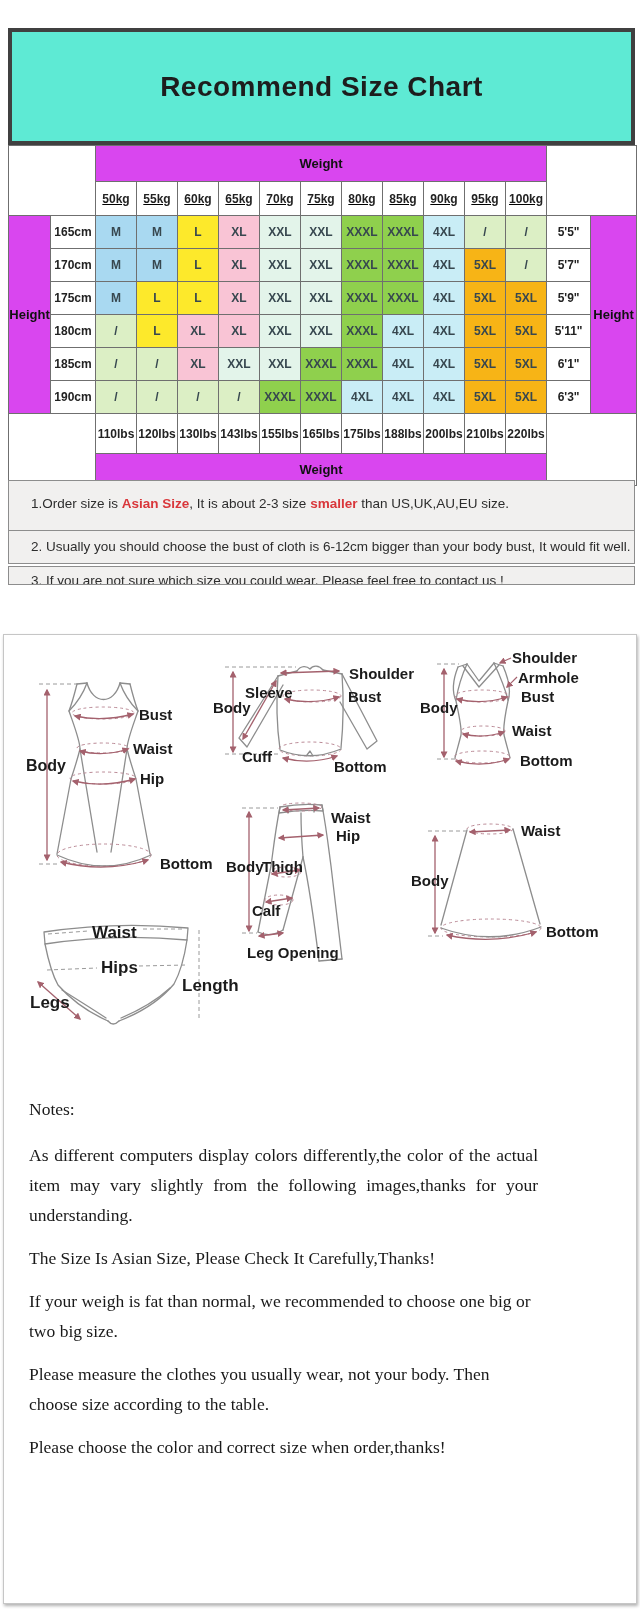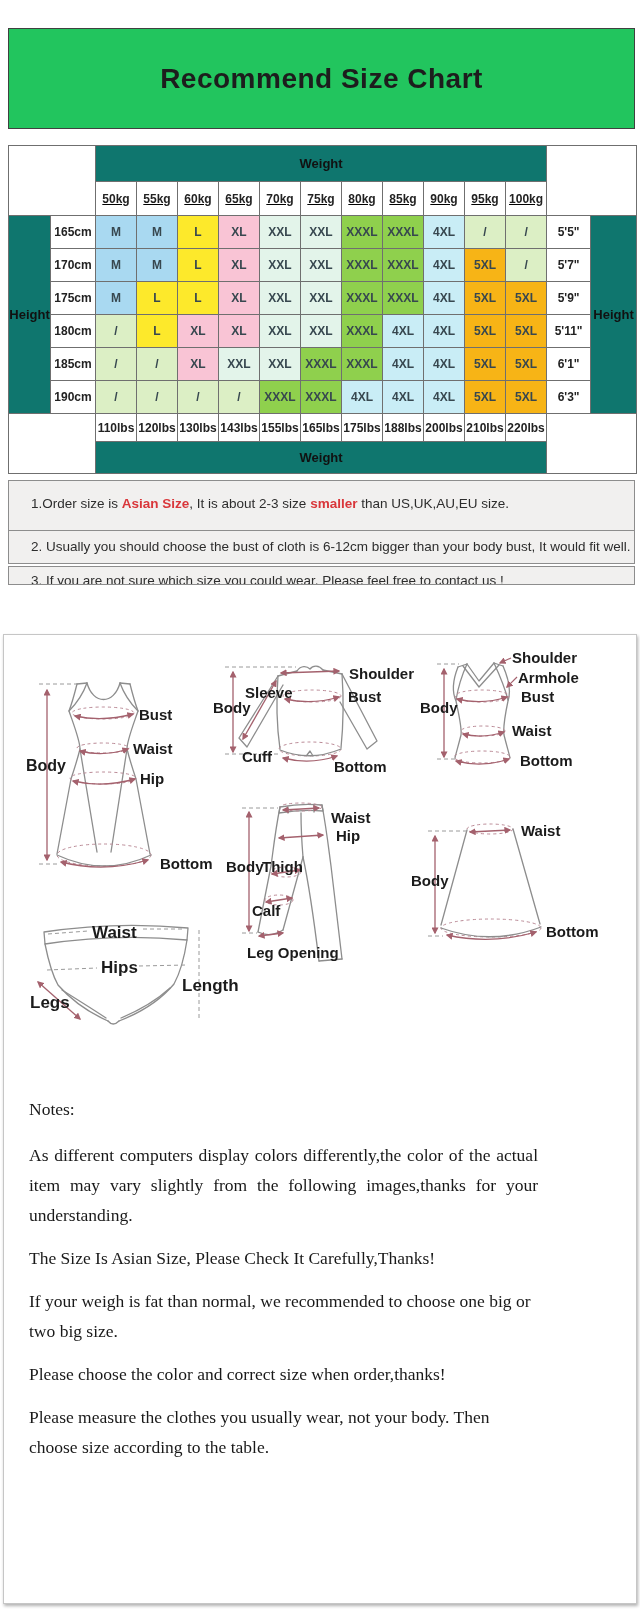--- a/index.html
+++ b/index.html
@@ -1,29 +1,29 @@
 <!DOCTYPE html>
 <html><head>
 <meta charset="utf-8">
 <style>
   html,body{margin:0;padding:0;background:#fff;}
   .page{position:relative;width:640px;height:1609px;background:#fff;overflow:hidden;font-family:"Liberation Sans",sans-serif;}
 
   
-  .title-box{position:absolute;left:8px;top:28px;width:627px;height:101px;background:#22c55e;border:1px solid #404040;box-sizing:border-box;display:flex;align-items:center;justify-content:center;}
+  .title-box{position:absolute;left:8px;top:28px;width:627px;height:117px;background:#5eead4;border:4px solid #404040;box-sizing:border-box;display:flex;align-items:center;justify-content:center;}
   .title-box span{font-weight:bold;font-size:28px;color:#1d1d1d;letter-spacing:.5px;}
 
   
   table.size-table{position:absolute;left:8px;top:145px;border-collapse:collapse;table-layout:fixed;width:628px;}
   table.size-table td{border:1px solid #6f6f6f;text-align:center;vertical-align:middle;padding:0;overflow:hidden;}
-  td.hdr{font-weight:bold;font-size:13px;color:#111;background:#0f766e;}
+  td.hdr{font-weight:bold;font-size:13px;color:#111;background:#d946ef;}
   td.sub{font-weight:bold;font-size:12px;color:#222;background:#fff;}
   td.size{font-weight:bold;font-size:12px;color:#37474f;}
   td.corner{background:#fff;}
-  tr.rh-a{height:36px;}tr.rh-b{height:34px;text-decoration:underline;}tr.rh-c{height:33px;}tr.rh-d{height:28px;}tr.rh-e{height:32px;}
+  tr.rh-a{height:36px;}tr.rh-b{height:34px;text-decoration:underline;}tr.rh-c{height:33px;}tr.rh-d{height:40px;}tr.rh-e{height:32px;}
 
   
   .note-box{position:absolute;left:8px;width:627px;box-sizing:border-box;background:#f1f0ef;border:1px solid #8d8d8d;padding-left:22px;font-size:13.5px;color:#2d2d2d;white-space:nowrap;overflow:hidden;}
   .n1{top:480px;height:62px;line-height:45px;}
   .n2{top:530px;height:34px;line-height:32px;}
   .n3{top:566px;height:19px;line-height:27px;}
   .red{color:#d9363a;font-weight:bold;}
 
   
   .bottom-box{position:absolute;left:3px;top:634px;width:634px;height:970px;background:#fff;border:1px solid #c6c6c6;box-shadow:1px 2px 3px rgba(0,0,0,.3);box-sizing:border-box;}
@@ -353,18 +353,18 @@
       <text class="big" x="182" y="991">Length</text>
     </g>
   </svg>
 
   <div class="notes-text">
     <div class="nh">Notes:</div>
     <div id="notes-paragraphs">
         <p class="just">As different computers display colors differently,the color of the actual item may vary slightly from the following images,thanks for your understanding.</p>
         <p>The Size Is Asian Size, Please Check It Carefully,Thanks!</p>
         <p>If your weigh is fat than normal, we recommended to choose one big or two big size.</p>
+        <p>Please measure the clothes you usually wear, not your body. Then choose size according to the table.</p>
         <p>Please choose the color and correct size when order,thanks!</p>
-        <p>Please measure the clothes you usually wear, not your body. Then choose size according to the table.</p>
       </div>
   </div>
 
 </div>
 
 </body></html>

